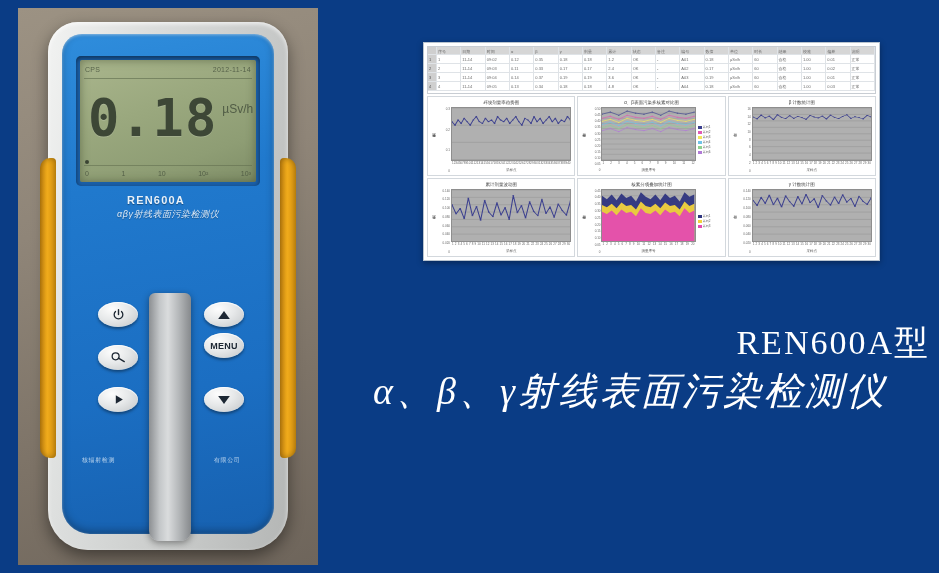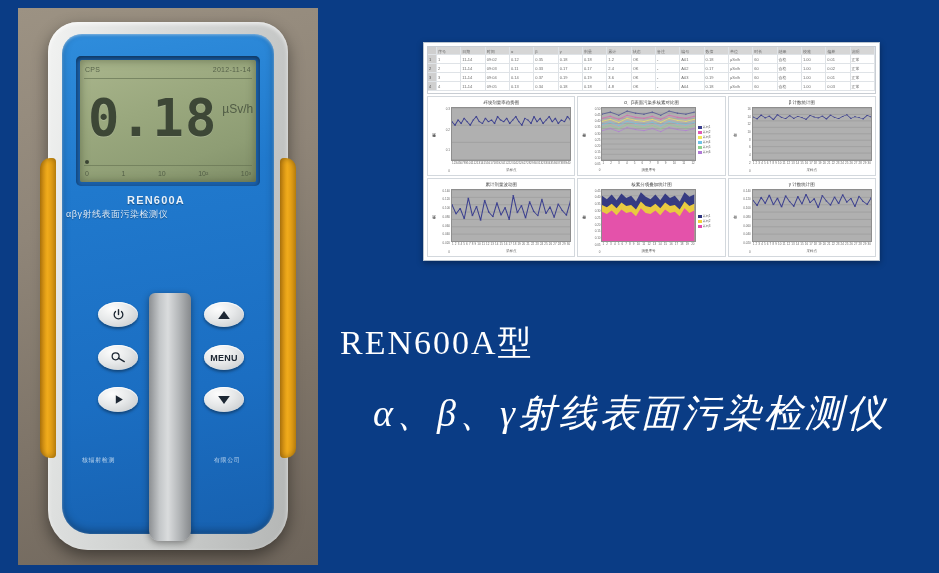--- a/index.html
+++ b/index.html
@@ -79,23 +79,24 @@
   }
   .lcd-dot { position:absolute; left:5px; bottom:18px; width:4px; height:4px; border-radius:50%; background:#3a4433; }
 
   
   .model-label {
     position:absolute; left:46px; top:186px; width:184px; text-align:center;
     color:#e8f2fb; font-size:11px; font-weight:bold; letter-spacing:1.2px;
     text-shadow:0 1px 1px rgba(0,0,0,.35);
   }
   .model-sub {
-    position:absolute; left:48px; top:200px; width:204px; text-align:left;
+    position:absolute; left:48px; top:200px; width:204px; text-align:center;
     color:#dce9f7; font-size:9px; letter-spacing:.5px;
     text-shadow:0 1px 1px rgba(0,0,0,.3);
+    font-style:italic;
   }
 
   
   .handle {
     position:absolute; left:131px; top:285px; width:42px; height:248px;
     border-radius:6px 6px 10px 10px;
     background:linear-gradient(90deg,#8c8f92 0%,#c3c6c8 25%,#dadcdd 45%,#b3b6b8 72%,#86898c 100%);
     box-shadow:0 2px 7px rgba(0,0,0,.4);
   }
 
@@ -105,21 +106,21 @@
     background:radial-gradient(ellipse at 35% 28%, #fdfdfd 0%, #e6e8e9 45%, #c2c5c7 100%);
     box-shadow:0 2px 3px rgba(0,0,0,.38), inset 0 1px 1px rgba(255,255,255,.9);
     display:flex; align-items:center; justify-content:center;
     color:#1d2733; font-size:9px; font-weight:bold; letter-spacing:.3px;
   }
   .key svg { display:block; }
   .key.k1 { left:80px;  top:294px; }
   .key.k2 { left:80px;  top:337px; }
   .key.k3 { left:80px;  top:379px; }
   .key.k4 { left:186px; top:294px; }
-  .key.k5 { left:186px; top:337px; }
+  .key.k5 { left:186px; top:325px; }
   .key.k6 { left:186px; top:379px; }
 
   .foot-text {
     position:absolute; top:448px; font-size:6px; color:#cfe2f4;
     letter-spacing:.6px; opacity:.85;
   }
   .foot-text.fl { left:64px; }
   .foot-text.fr { left:196px; }
 
   
@@ -183,27 +184,27 @@
   }
   .legend-item { display:flex; align-items:center; gap:1px; font-size:3px; color:#555; }
   .legend-swatch { width:4px; height:3px; flex:0 0 4px; }
 
   
   #title-block {
     position:absolute; left:330px; top:320px; width:600px;
   }
   .title-line1 {
     color:#ffffff; font-family:"Liberation Serif", serif;
-    font-size:34px; letter-spacing:2px; text-align:left;
+    font-size:34px; letter-spacing:2px; text-align:right;
     padding-left:10px;
   }
   .title-line2 {
     color:#ffffff; font-family:"Liberation Serif", serif;
     font-size:38px; letter-spacing:3px; text-align:center;
-    margin-top:22px; font-style:italic; white-space:nowrap;
+    font-style:italic; white-space:nowrap;
   }
 </style>
 </head>
 <body>
 
 <div id="device-photo">
   <div class="shell"></div>
   <div class="grip left"></div>
   <div class="grip right"></div>
   <div class="faceplate"></div>

